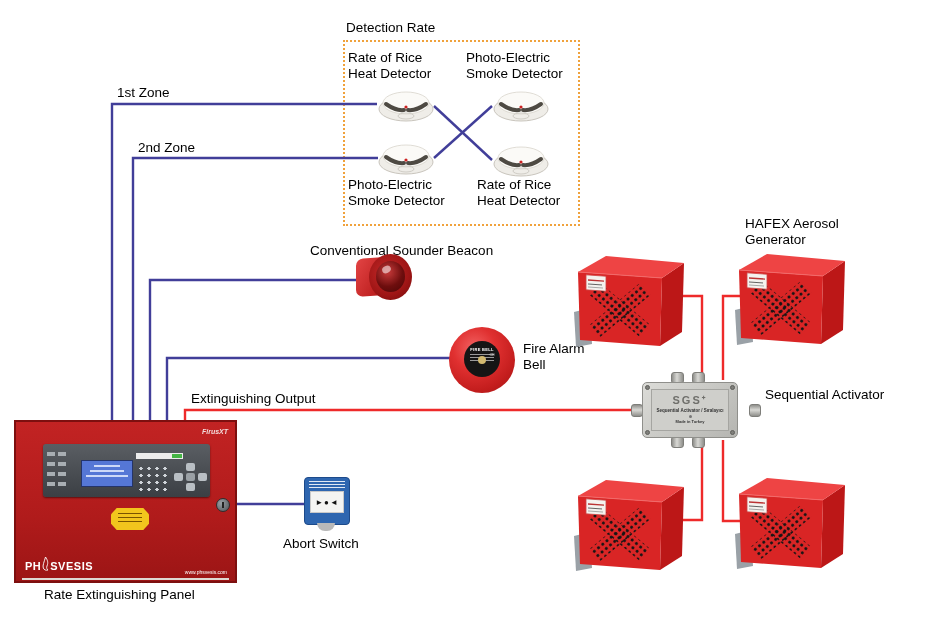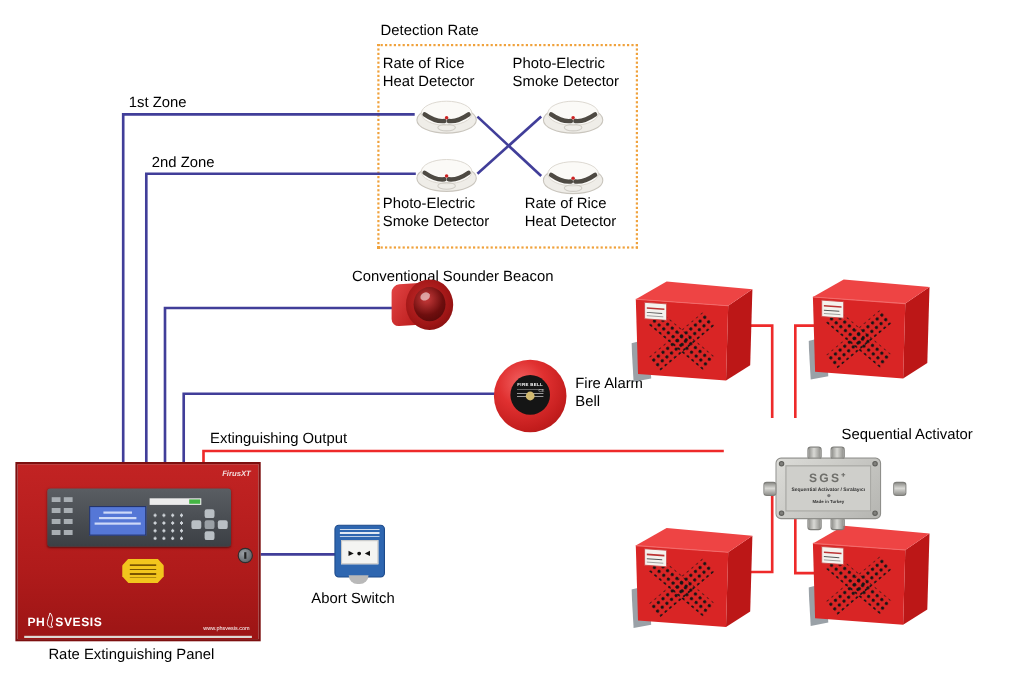--- a/index.html
+++ b/index.html
@@ -9,21 +9,21 @@
   #lbl-detection{left:346px;top:20px;}
   #lbl-det-tl{left:348px;top:50px;}
   #lbl-det-tr{left:466px;top:50px;}
   #lbl-det-bl{left:348px;top:177px;}
   #lbl-det-br{left:477px;top:177px;}
   #lbl-zone1{left:117px;top:85px;}
   #lbl-zone2{left:138px;top:140px;}
   #lbl-s1{left:155px;top:261px;}
   #lbl-s2{left:172px;top:339px;}
   #lbl-ext{left:191px;top:391px;}
-  #lbl-beacon{left:320px;top:243px;}
+  #lbl-beacon{left:310px;top:243px;}
   #lbl-bell{left:523px;top:341px;}
   #lbl-hafex{left:745px;top:216px;}
   #lbl-seq{left:765px;top:387px;}
   #lbl-abort{left:283px;top:536px;}
   #lbl-panel{left:44px;top:587px;}
 
   #wires{position:absolute;left:0;top:0;z-index:1;}
   .device{position:absolute;z-index:2;}
 
   
@@ -102,21 +102,21 @@
              color:#fff;font-size:11px;font-weight:600;letter-spacing:.5px;}
   .pnl-stripe{position:absolute;left:6px;right:6px;top:156px;height:2px;background:#ded9d3;}
   .pnl-site{position:absolute;right:8px;top:147px;font-size:5px;color:#fff;}
 
   
   .generator{width:112px;height:98px;}
   #gen-tl{left:574px;top:250px;} #gen-tr{left:735px;top:248px;}
   #gen-bl{left:574px;top:474px;} #gen-br{left:735px;top:472px;}
 
   
-  #activator{left:705px;top:382px;width:108px;height:56px;margin-top:34px;}
+  #activator{left:642px;top:382px;width:108px;height:56px;}
   .act-body{position:absolute;left:0;top:0;width:96px;height:56px;border-radius:5px;
             background:linear-gradient(135deg,#dcdcd8,#b5b5b1);border:1px solid #8f8f8b;box-sizing:border-box;}
   .act-plate{position:absolute;left:8px;top:6px;right:8px;bottom:6px;background:#cfcfcb;
              border:1px solid #a5a5a1;text-align:center;}
   .act-logo{font-size:11px;font-weight:bold;color:#6f6f6b;letter-spacing:2px;margin-top:2px;}
   .act-line1{font-size:4.5px;font-weight:bold;color:#333;margin-top:1px;}
   .act-dot{width:3px;height:3px;border-radius:50%;background:#777;margin:2px auto 1px;}
   .act-line2{font-size:4px;font-weight:bold;color:#333;}
   .screw{position:absolute;width:5px;height:5px;border-radius:50%;background:#7f7f7b;border:1px solid #5e5e5a;box-sizing:border-box;}
   .screw.tl{left:2px;top:2px;} .screw.tr{right:2px;top:2px;}
@@ -295,20 +295,22 @@
       <span>PH</span>
       <svg width="9" height="15" viewBox="0 0 9 15">
           <path d="M4.5,0 C6.5,3 7.5,5.5 6,9 C5.3,10.8 5.8,12 7,13 C5,13.6 3,13 2.3,11 C1.4,8.5 3,5.5 4.5,0 Z" fill="none" stroke="#fff" stroke-width="0.9"></path>
         </svg>
       <span>SVESIS</span>
     </div>
     <div class="pnl-stripe"></div>
     <div class="pnl-site">www.phsvesis.com</div>
   </div>
 
+  <div class="lbl" id="lbl-hafex">HAFEX Aerosol
+Generator</div>
   <div class="device generator" id="gen-tl">
     <svg viewBox="0 0 112 98" width="112" height="98">
         <use href="#genbox"></use>
       </svg>
   </div>
   <div class="device generator" id="gen-tr">
     <svg viewBox="0 0 112 98" width="112" height="98">
         <use href="#genbox"></use>
       </svg>
   </div>

